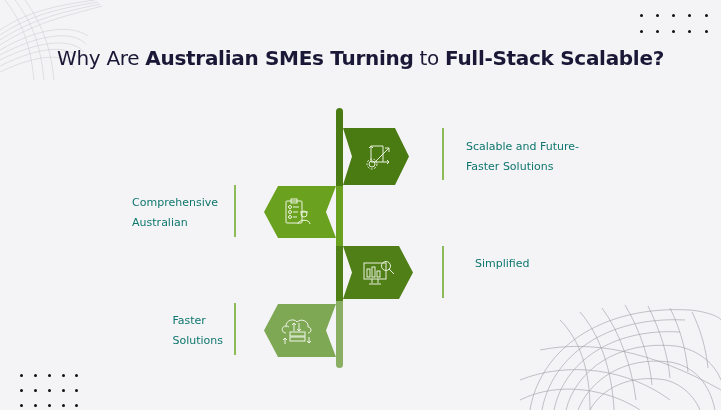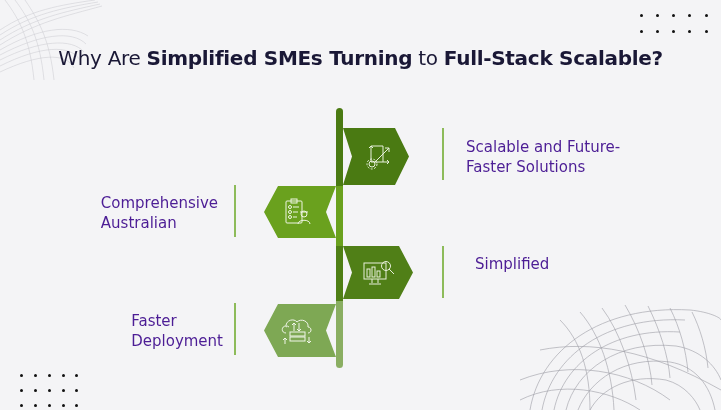--- a/index.html
+++ b/index.html
@@ -21,21 +21,21 @@
 
   .pole-seg { position: absolute; left: 336px; width: 7px; }
   .pole-top { border-radius: 4px 4px 0 0; }
   .pole-bot { border-radius: 0 0 4px 4px; }
 
   .flag { position: absolute; display: flex; align-items: center; justify-content: center; }
   .flag svg.icon { position: relative; z-index: 2; }
   .flag svg.shape { position: absolute; inset: 0; z-index: 1; }
 
   .label {
-    position: absolute; font-size: 15px; line-height: 20px; color: #4c1d95;
+    position: absolute; font-size: 11px; line-height: 20px; color: #0f766e;
   }
   .label.right { text-align: left; }
   .label.left { text-align: left; }
   .bar { position: absolute; width: 2px; background: #8dbb5a; }
 
   .dots { position: absolute; }
   .dot { position: absolute; width: 3px; height: 3px; border-radius: 50%; background: #111; }
   .deco { position: absolute; }
 </style>
 </head>
@@ -106,21 +106,21 @@
       <path d="M128 16 C140 40, 148 65, 150 88"></path>
       <path d="M150 18 C160 38, 166 60, 168 82"></path>
       <path d="M172 22 C180 38, 186 58, 188 78"></path>
       <path d="M0 110 C40 90, 90 100, 120 120"></path>
       <path d="M0 90 C50 70, 110 80, 150 110"></path>
       <path d="M20 60 C70 50, 130 60, 201 100"></path>
     </g>
   </svg>
 
   <div class="title">
-    <span class="light">Why Are </span><b>Simplified SMEs Turning</b><span class="light"> to </span><b>Full-Stack Scalable?</b>
+    <span class="light">Why Are </span><b>Australian SMEs Turning</b><span class="light"> to </span><b>Full-Stack Scalable?</b>
   </div>
 
   <div class="pole-seg pole-top" style="top:108px;height:78px;background:#4a7a12;"></div>
   <div class="pole-seg" style="top:186px;height:60px;background:#6aa11e;"></div>
   <div class="pole-seg" style="top:246px;height:55px;background:#4f7f15;"></div>
   <div class="pole-seg pole-bot" style="top:301px;height:67px;background:#8aae62;"></div>
 
   <div class="flag" style="left:343px;top:128px;width:66px;height:57px;">
     <svg class="shape" width="66" height="57" viewBox="0 0 66 57">
         <polygon points="0,0 52,0 66,28.5 52,57 0,57 9,28.5" fill="#4a7a12"></polygon>
@@ -206,16 +206,16 @@
   </div>
 
   <div class="bar" style="left:442px;top:246px;height:52px;"></div>
   <div class="label right" style="left:466px;top:254px;margin-left:9px;">
     <div>Simplified</div>
   </div>
 
   <div class="bar" style="left:234px;top:303px;height:52px;"></div>
   <div class="label left" style="right:498px;top:311px;margin-left:18px;">
     <div>Faster</div>
-    <div>Deployment</div>
+    <div>Solutions</div>
   </div>
 
 </div>
 
 </body></html>

